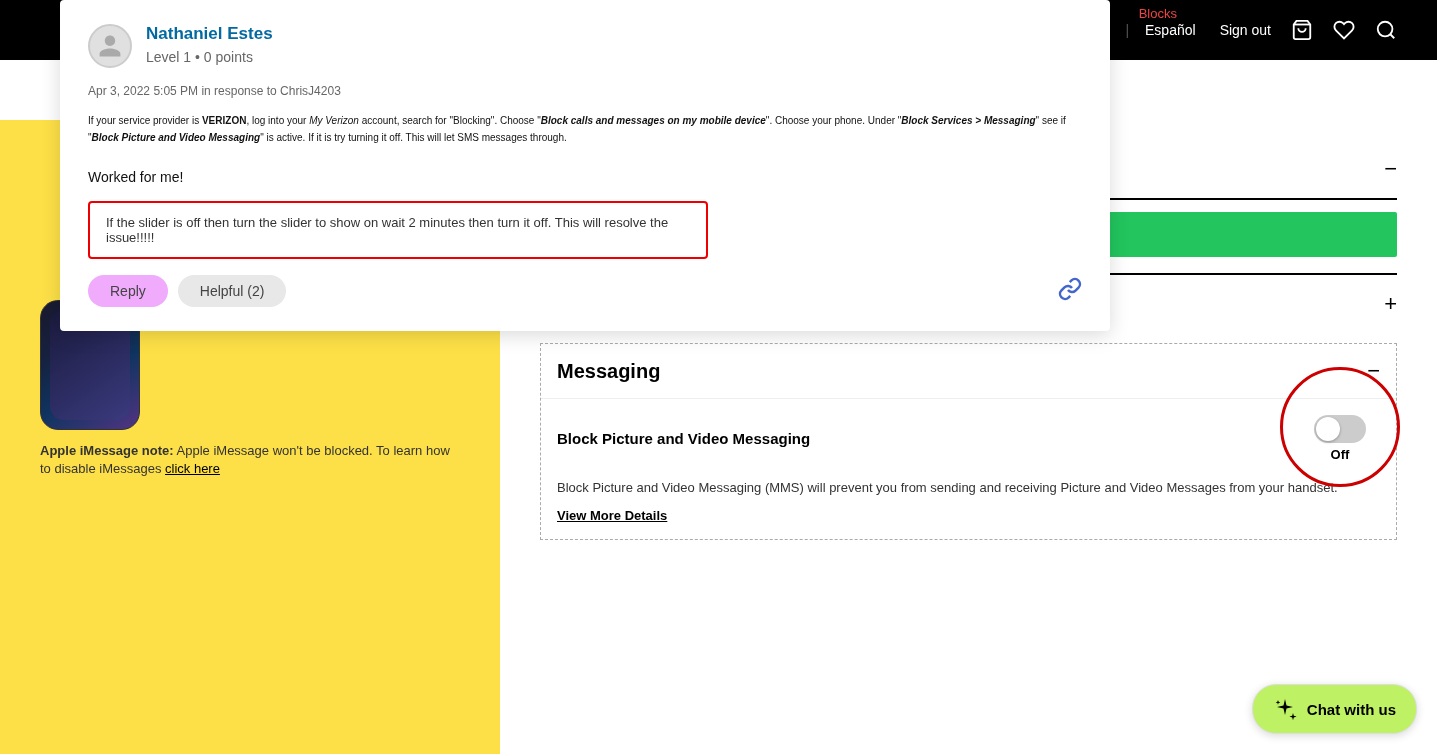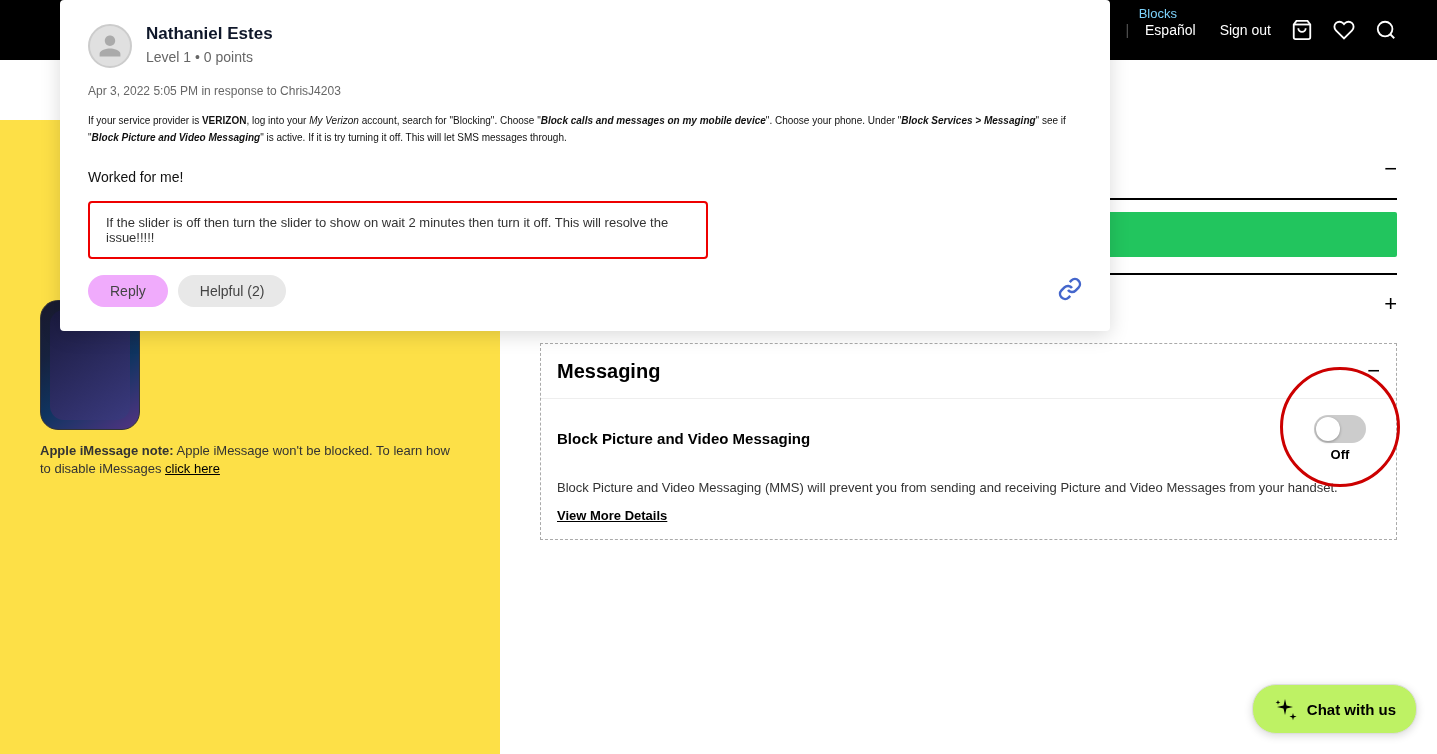--- a/index.html
+++ b/index.html
@@ -304,21 +304,21 @@
       align-items: center;
       justify-content: center;
       color: #888;
       font-size: 20px;
       flex-shrink: 0;
       border: 2px solid #ccc;
     }
     .forum-meta h2 {
       font-size: 17px;
       font-weight: 700;
-      color: #0f172a;
+      color: #0369a1;
       margin-bottom: 4px;
     }
     .forum-meta .level {
       font-size: 14px;
       color: #666;
     }
 
     .forum-timestamp {
       font-size: 12px;
       color: #666;
@@ -390,21 +390,21 @@
       color: #4466cc;
       cursor: pointer;
     }
 
     
     .blocks-label {
       position: absolute;
       top: 6px;
       right: 260px;
       font-size: 13px;
-      color: #7dd3fc;
+      color: #ef4444;
     }
   </style>
 </head>
 <body>
 
 <div class="top-nav">
   <span class="blocks-label">Blocks</span>
   <div class="nav-links">
     <span class="nav-link">Stores</span>
     <span class="nav-divider">|</span>

